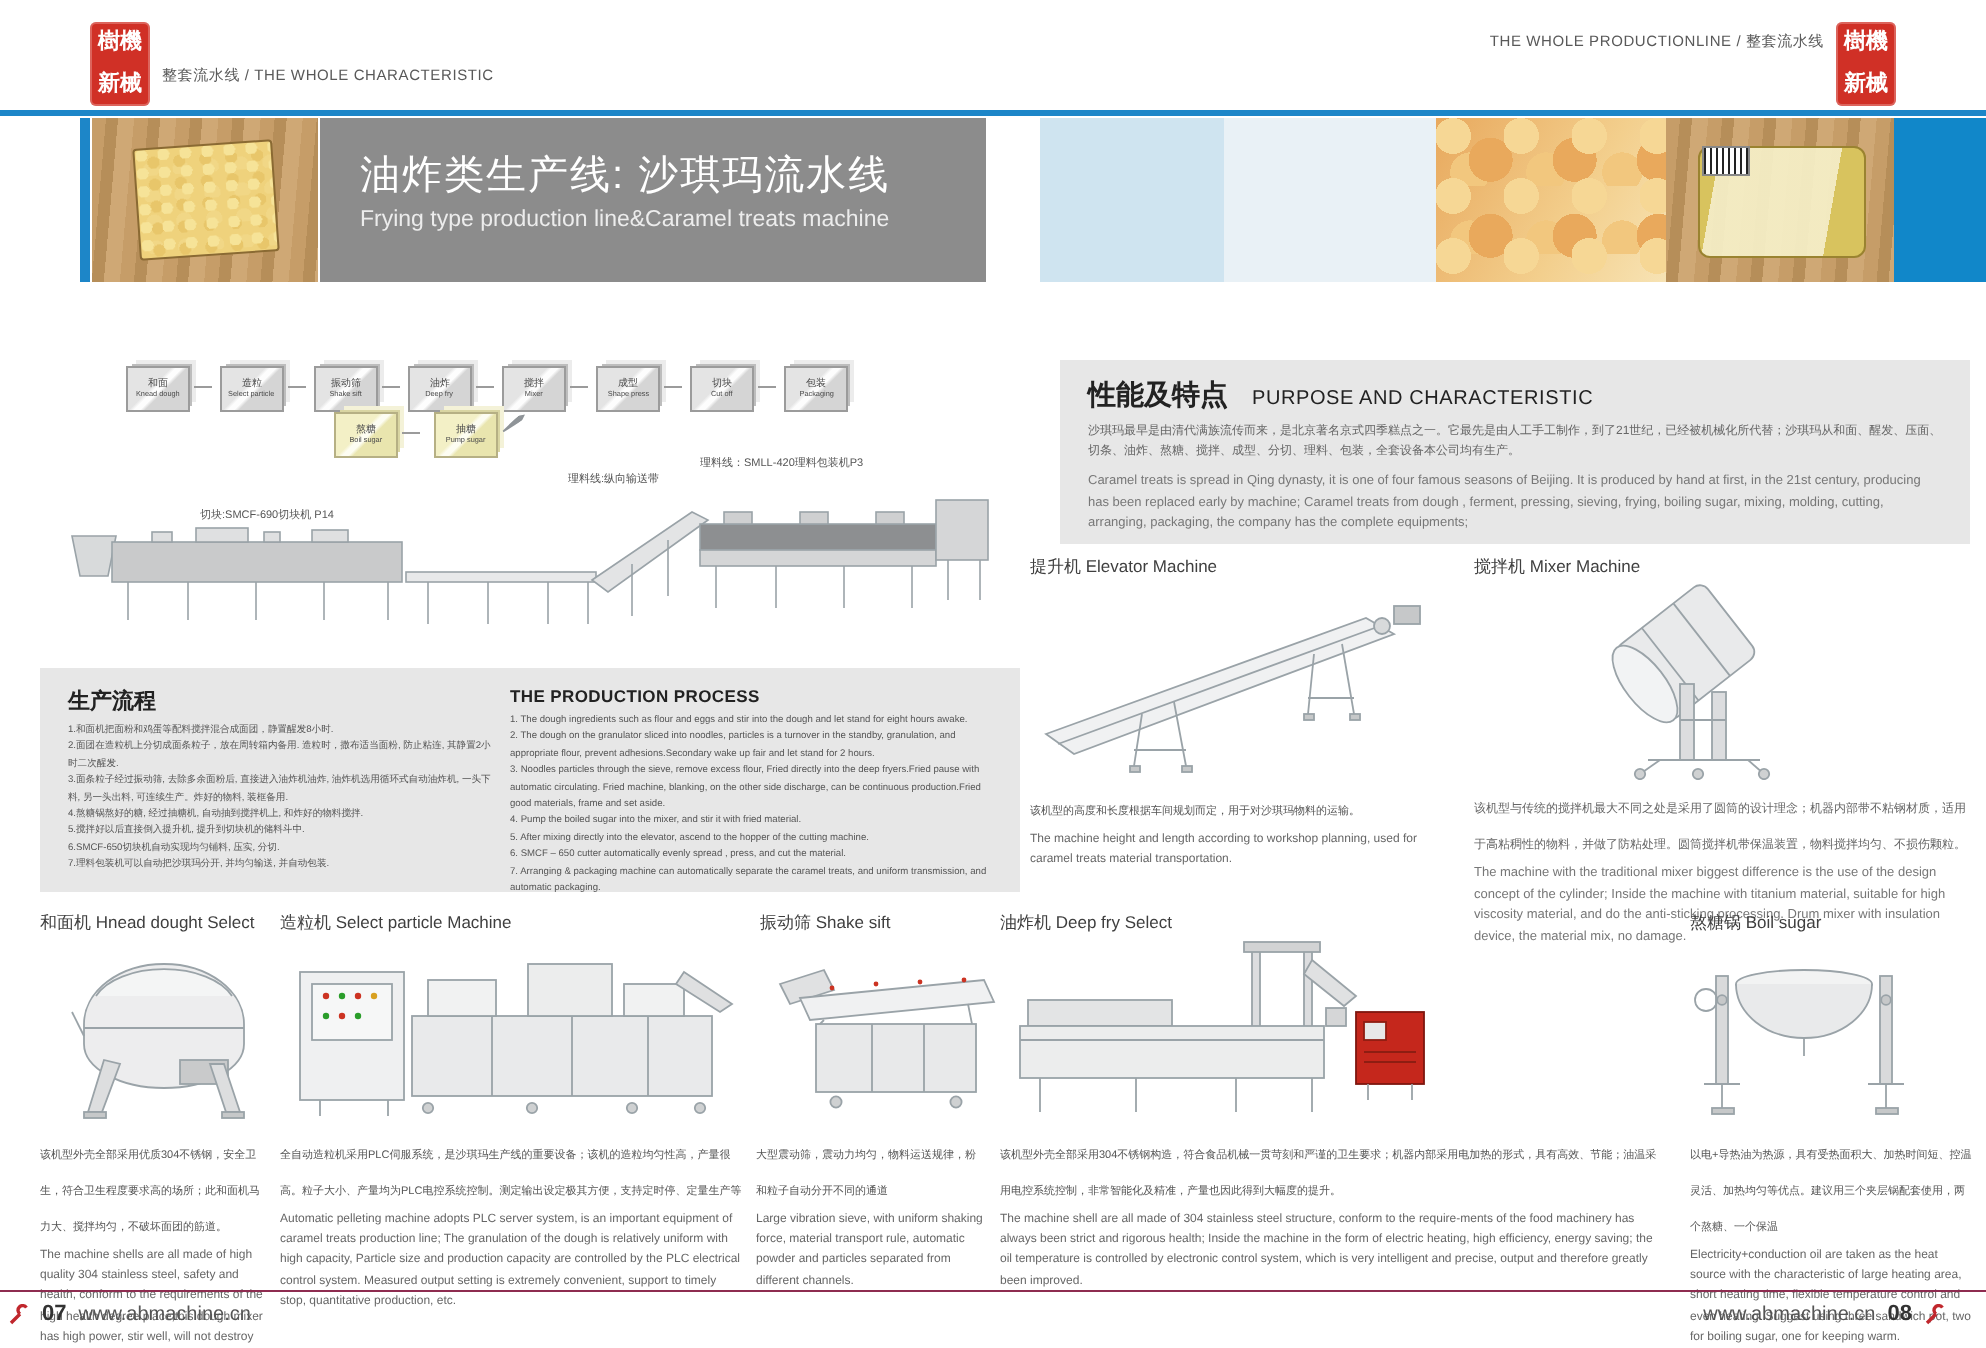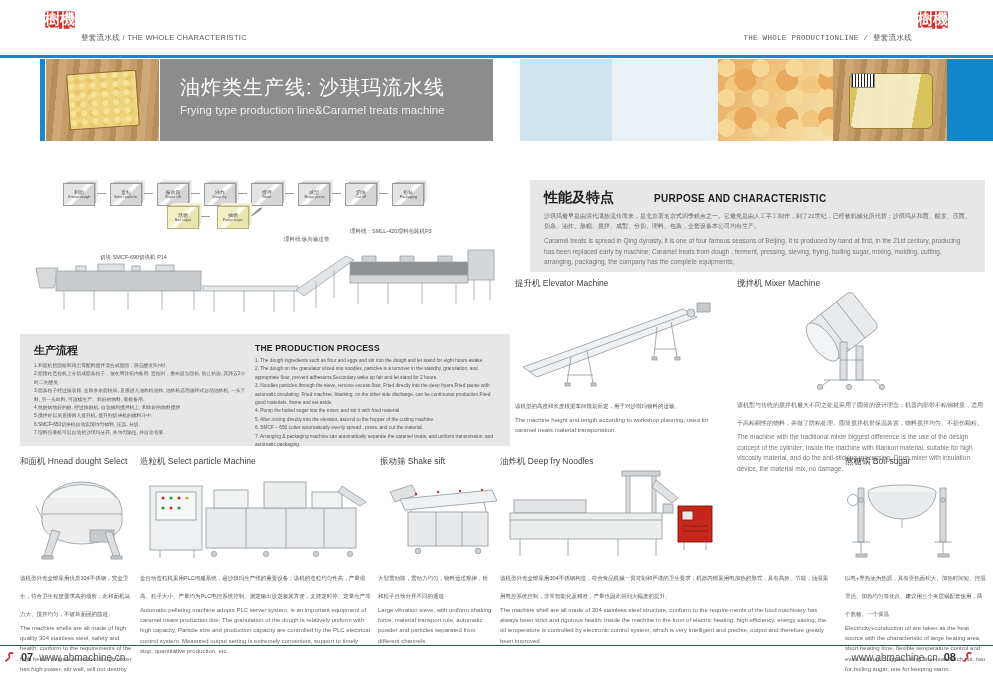--- a/index.html
+++ b/index.html
@@ -1,22 +1,22 @@
 <!DOCTYPE html>
 <html style="--accent-blue: #1d86c8; --deep-blue: #1187c9; --banner-gray: #8c8c8c; --panel-gray: #e7e7e7; --seal-red: #d03026; --footer-rule: #8e2c50; --footer-icon-red: #c0272d;"><head>
 <meta charset="utf-8">
 <style>
   html,body{margin:0;padding:0;background:#fff;}
   body{font-family:"Liberation Sans","DejaVu Sans",sans-serif;}
   #page{position:relative;width:993px;height:674px;background:#fff;overflow:hidden;}
   .abs{position:absolute;}
 
   
-  .seal{width:30px;height:18px;background:var(--seal-red,#d03026);border-radius:3px;color:#fff;
-        display:grid;grid-template-columns:1fr 1fr;place-items:center;font-size:15px;line-height:1;
+  .seal{width:30px;height:42px;background:var(--seal-red,#d03026);border-radius:3px;color:#fff;
+        display:grid;grid-template-columns:1fr 1fr;place-items:center;font-size:11px;line-height:1;
         font-weight:bold;box-shadow:inset 0 0 0 1px rgba(255,255,255,.25);}
   .hdr-txt{font-size:7.5px;color:#595959;letter-spacing:.3px;white-space:nowrap;}
   .top-rule{left:0;right:0;top:55px;height:3px;background:var(--accent-blue,#1d86c8);}
 
   
   .banner-strip{left:40px;top:59px;width:5px;height:82px;background:var(--accent-blue,#1d86c8);}
   .photo{top:59px;height:82px;overflow:hidden;}
   .wood{background:repeating-linear-gradient(95deg,#c69d68 0 7px,#b68e59 7px 13px,#cfa875 13px 21px);}
   .sachima-block{position:absolute;left:22px;top:13px;width:68px;height:54px;transform:rotate(-4deg);
         background:radial-gradient(circle at 30% 30%,#f6e398 0 3px,transparent 3px),
@@ -84,21 +84,21 @@
   <div class="abs seal" style="left:45px;top:11px;">
     <span style="grid-column:1/3;">樹機</span>
     <span style="grid-column:1/3;">新械</span>
   </div>
   <div class="abs hdr-txt" style="left:81px;top:33px;">整套流水线 / THE WHOLE CHARACTERISTIC</div>
 
   <div class="abs seal" style="left:918px;top:11px;">
     <span style="grid-column:1/3;">樹機</span>
     <span style="grid-column:1/3;">新械</span>
   </div>
-  <div class="abs hdr-txt" style="right:81px;top:33px;font-family:Liberation Mono, monospace;">THE WHOLE PRODUCTIONLINE / 整套流水线</div>
+  <div class="abs hdr-txt" style="right:81px;top:16px;">THE WHOLE PRODUCTIONLINE / 整套流水线</div>
 
   <div class="abs top-rule"></div>
 
   <div class="abs banner-strip"></div>
   <div class="abs photo wood" style="left:46px;width:113px;">
     <div class="sachima-block"></div>
   </div>
   <div class="abs banner-title">
     <h1>油炸类生产线: 沙琪玛流水线</h1>
     <h2>Frying type production line&amp;Caramel treats machine</h2>
@@ -221,21 +221,21 @@
       <div class="t45">4.熬糖锅熬好的糖, 经过抽糖机, 自动抽到搅拌机上, 和炸好的物料搅拌.</div>
       <div class="t45">5.搅拌好以后直接倒入提升机, 提升到切块机的储料斗中.</div>
       <div class="t45">6.SMCF-650切块机自动实现均匀铺料, 压实, 分切.</div>
       <div class="t45">7.理料包装机可以自动把沙琪玛分开, 并均匀输送, 并自动包装.</div>
     </div>
   </div>
 
   <div class="abs panel" style="left:530px;top:180px;width:455px;height:92px;padding:9px 14px;box-sizing:border-box;">
     <div style="display:flex;gap:12px;align-items:baseline;">
       <span style="font-size:14px;font-weight:bold;color:#222;">性能及特点</span>
-      <span style="font-size:10px;font-weight:bold;color:#222;letter-spacing:.3px;margin-left:28px;">PURPOSE AND CHARACTERISTIC</span>
+      <span style="font-size:10px;font-weight:normal;color:#222;letter-spacing:.3px;">PURPOSE AND CHARACTERISTIC</span>
     </div>
     <div class="t6" style="margin-top:4px;">沙琪玛最早是由清代满族流传而来，是北京著名京式四季糕点之一。它最先是由人工手工制作，到了21世纪，已经被机械化所代替；沙琪玛从和面、醒发、压面、切条、油炸、熬糖、搅拌、成型、分切、理料、包装，全套设备本公司均有生产。</div>
     <div class="t65" style="margin-top:5px;">Caramel treats is spread in Qing dynasty, it is one of four famous seasons of Beijing. It is produced by hand at first, in the 21st century, producing has been replaced early by machine; Caramel treats from dough , ferment, pressing, sieving, frying, boiling sugar, mixing, molding, cutting, arranging, packaging, the company has the complete equipments;</div>
   </div>
 
   <div class="sec-title" style="left:515px;top:278px;">提升机 Elevator Machine</div>
   <svg class="abs" style="left:515px;top:291px;" width="206" height="100" viewBox="0 0 206 100">
     <g stroke="#9aa3a8" stroke-width="0.9" fill="none">
       <polygon points="8,76 168,18 182,26 22,86" fill="#f0f1f2"></polygon>
       <line x1="14" y1="81" x2="175" y2="22"></line>
@@ -351,21 +351,21 @@
         <line x1="98" y1="34" x2="100" y2="44"></line>
       <circle cx="32" cy="83" r="2.8" fill="#cfd1d2"></circle>
         <circle cx="92" cy="83" r="2.8" fill="#cfd1d2"></circle>
     </g>
   </svg>
   <div class="desc" style="left:378px;top:566px;width:114px;">
     <span class="t5">大型震动筛，震动力均匀，物料运送规律，粉和粒子自动分开不同的通道</span>
     <span class="t6 en">Large vibration sieve, with uniform shaking force, material transport rule, automatic powder and particles separated from different channels.</span>
   </div>
 
-  <div class="sec-title" style="left:500px;top:456px;">油炸机 Deep fry Noodles</div>
+  <div class="sec-title" style="left:500px;top:456px;">油炸机 Deep fry Select</div>
   <svg class="abs" style="left:506px;top:468px;" width="214" height="96" viewBox="0 0 214 96">
     <g stroke="#9aa3a8" stroke-width="0.9" fill="none">
       <rect x="120" y="6" width="4" height="40" fill="#dcdddf"></rect>
       <rect x="146" y="6" width="4" height="40" fill="#dcdddf"></rect>
       <rect x="116" y="3" width="38" height="5" fill="#d2d3d4"></rect>
       <polygon points="150,12 172,30 166,35 146,19" fill="#e0e1e2"></polygon>
       <rect x="8" y="32" width="72" height="13" fill="#e3e4e5"></rect>
       <rect x="4" y="45" width="152" height="26" fill="#eceded"></rect>
       <line x1="4" y1="52" x2="156" y2="52"></line>
       <line x1="14" y1="71" x2="14" y2="88"></line>

